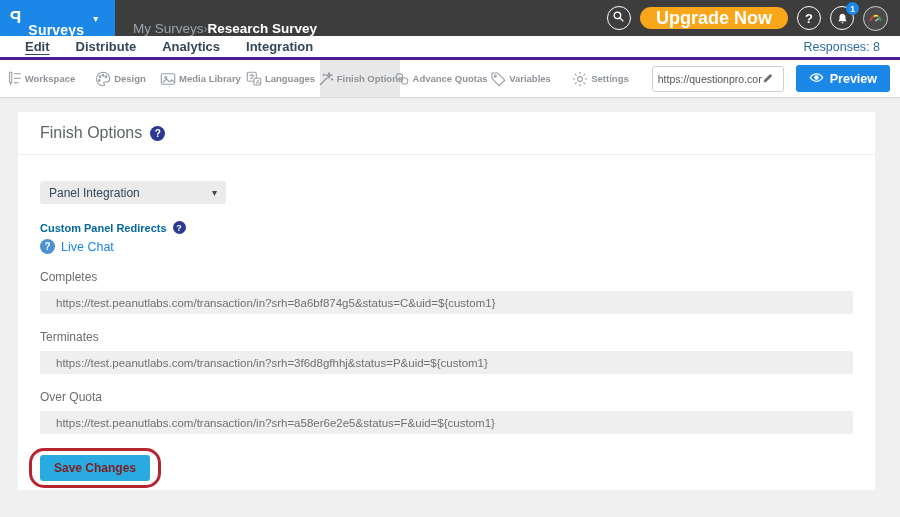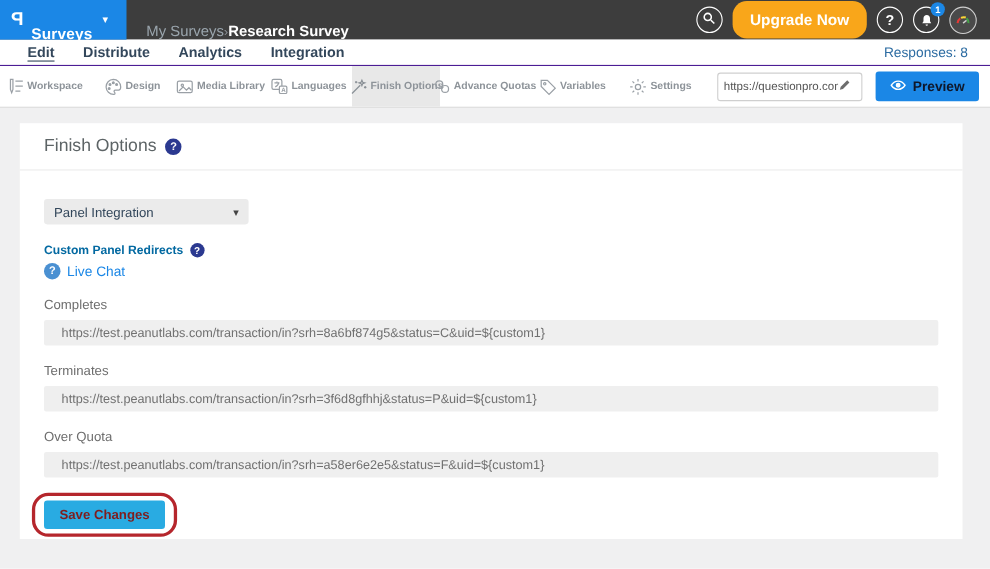--- a/index.html
+++ b/index.html
@@ -12,41 +12,41 @@
   .logo-box { width:115px; background:#1b87e6; color:#fff; display:flex; align-items:center; padding:0 10px; gap:7px; cursor:pointer; }
   .logo-glyph { font-weight:bold; font-size:17px; transform:scaleX(-1); display:inline-block; }
   .logo-label { font-size:14px; font-weight:bold; letter-spacing:.2px;margin-top:24px; }
   .caret { font-size:10px; margin-left:2px; }
   .breadcrumb { display:flex; align-items:flex-end; padding:0 18px; font-size:13.5px; }
   .bc-parent { color:#9aa5ad; cursor:pointer; }
   .bc-sep { color:#8a8f94; font-size:12px; }
   .bc-current { color:#fff; font-weight:bold; }
   .topbar-right { margin-left:auto; display:flex; align-items:center; gap:9px; padding-right:12px; }
   .circle-icon { width:24px; height:24px; border:1.6px solid #fff; border-radius:50%; display:flex; align-items:center; justify-content:center; color:#fff; font-size:13px; font-weight:bold; cursor:pointer; }
-  .upgrade-btn { background:#f9a61a; color:#fff; border:none; border-radius:13px; height:34px; padding:0 16px; font-size:14px; font-weight:bold; font-family:inherit; cursor:pointer; }
+  .upgrade-btn { background:#f9a61a; color:#fff; border:none; border-radius:13px; height:22px; padding:0 16px; font-size:18px; font-weight:bold; font-family:inherit; cursor:pointer; }
   .bell-wrap { position:relative; }
   .badge { position:absolute; top:-4px; right:-5px; background:#1b87e6; color:#fff; font-size:8.5px; min-width:13px; height:13px; border-radius:7px; display:flex; align-items:center; justify-content:center; font-weight:bold; }
   .avatar { width:25px; height:25px; border-radius:50%; border:1.6px solid #cfcfcf; background:#4a4a4a; display:flex; align-items:center; justify-content:center; cursor:pointer; }
 
   
-  .navrow { display:flex; align-items:center; height:24px; background:#fff; border-bottom:1px solid #4c1d95; padding:0 12px; }
+  .navrow { display:flex; align-items:center; height:24px; background:#fff; border-bottom:3px solid #4c1d95; padding:0 12px; }
   .nav-tab { font-size:13px; font-weight:bold; color:#33475b; margin:0 13px; cursor:pointer; text-decoration:none; }
   .nav-tab.active { text-decoration:underline; text-underline-offset:3px; }
   .responses { margin-left:auto; font-size:12.5px; color:#2d6ca2; padding-right:8px; }
 
   
   .toolbar { display:flex; align-items:stretch; height:38px; background:#fff; border-bottom:1px solid #d9d9d9; }
   .tool-item { width:80px; display:flex; align-items:center; justify-content:center; gap:2px; cursor:pointer;font-weight:bold; }
   .tool-item.active { background:#e8e8e8; }
   .tool-label { font-size:9.5px; color:#8d9399; white-space:nowrap; }
   .tool-icon svg { display:block; }
   .toolbar-right { margin-left:auto; display:flex; align-items:center; gap:12px; padding-right:10px; }
   .url-box { display:flex; align-items:center; border:1px solid #cfcfcf; border-radius:3px; background:#fff; height:26px; width:132px; padding:0 5px; }
   .url-input { border:none; outline:none; width:104px; font-size:10.5px; color:#555; font-family:inherit; background:transparent; }
-  .preview-btn { background:#1b87e6; color:#0f172a; border:none; border-radius:3px; height:27px; padding:0 13px; font-size:12.5px; font-weight:bold; font-family:inherit; display:flex; align-items:center; gap:6px; cursor:pointer; }
+  .preview-btn { background:#1b87e6; color:#ffffff; border:none; border-radius:3px; height:27px; padding:0 13px; font-size:12.5px; font-weight:bold; font-family:inherit; display:flex; align-items:center; gap:6px; cursor:pointer; }
 
   
   .card { position:absolute; left:18px; right:25px; top:112px; height:378px; background:#fff; }
   .card-header { height:43px; display:flex; align-items:center; padding:0 22px; border-bottom:1px solid #ececec; gap:8px; }
   .card-title { font-size:16px; color:#5d6466; }
   .help-icon { width:15px; height:15px; border-radius:50%; background:#2b3990; color:#fff; font-size:10px; font-weight:bold; display:flex; align-items:center; justify-content:center; cursor:pointer; }
   .card-body { padding:26px 22px 0 22px; }
 
   .dropdown { width:186px; height:23px; background:#ebebeb; border:none; border-radius:3px; display:flex; align-items:center; justify-content:space-between; padding:0 9px; font-size:12px; color:#33475b; cursor:pointer; }
   .dropdown .caret { color:#444; }

